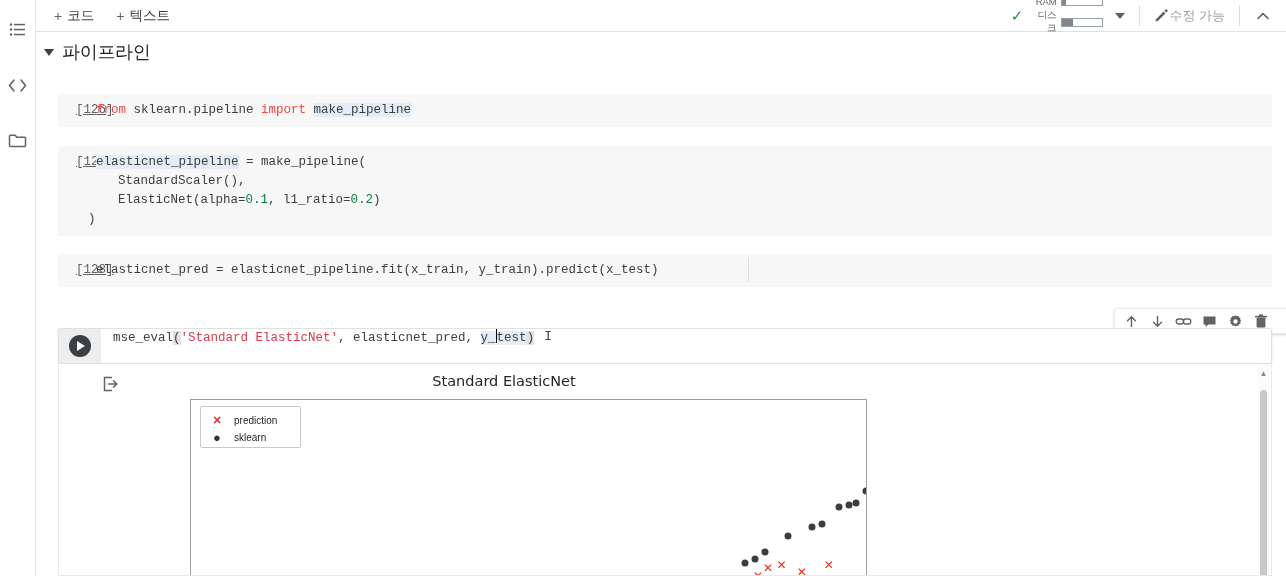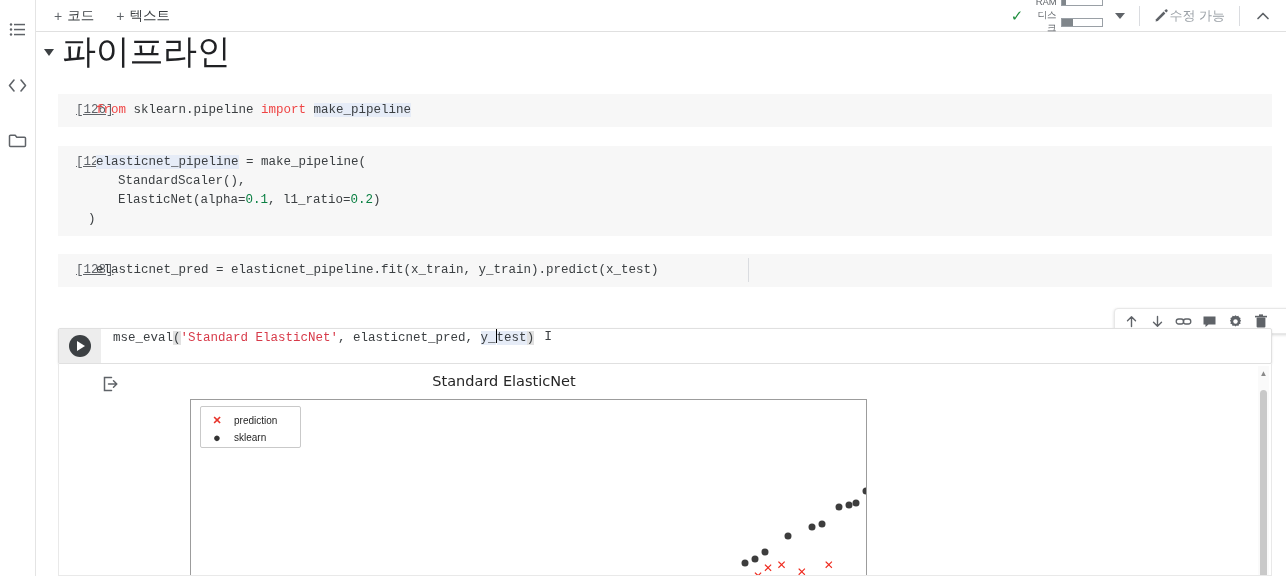--- a/index.html
+++ b/index.html
@@ -77,21 +77,21 @@
 
   
   .section-head {
     display:flex; align-items:center; gap:8px;
     padding:4px 0 0 8px; height:36px;
   }
   .sec-tri {
     width:0;height:0;border-left:5px solid transparent;border-right:5px solid transparent;
     border-top:7px solid #3c4043; cursor:pointer;
   }
-  .sec-title { font-size:34px; color:#202124; font-weight:400; letter-spacing:-0.3px; }
+  .sec-title { font-size:18px; color:#202124; font-weight:400; letter-spacing:-0.3px; }
 
   
   .cell { position:absolute; }
   .code-block {
     background:#f7f7f7;
     font-family:"Liberation Mono", monospace;
     font-size:12.5px; color:#3c4043; line-height:19px;
     white-space:pre; padding:7px 0 7px 0;
   }
   .prompt {

